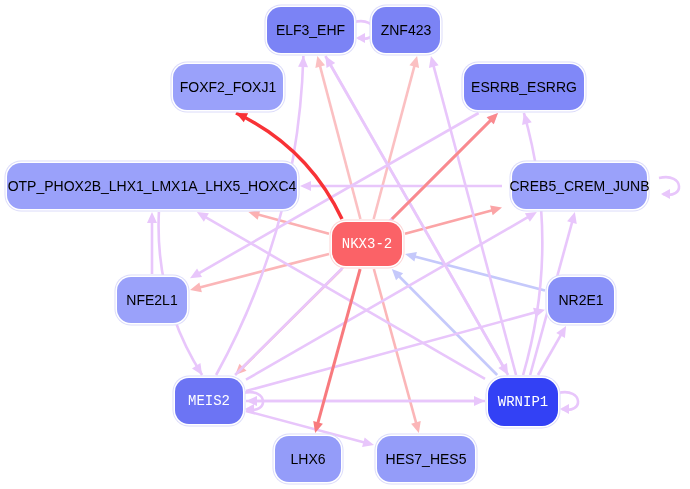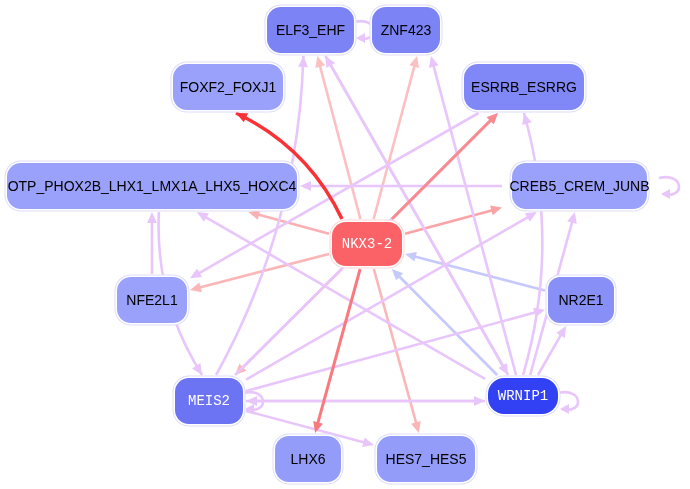--- a/index.html
+++ b/index.html
@@ -168,27 +168,27 @@
     </div>
   <div class="node" style="left: 512px; top: 163px; width: 135px; height: 46px; background: rgb(154, 161, 250); color: rgb(0, 0, 0);">
       <span>CREB5_CREM_JUNB</span>
     </div>
   <div class="node light-text" style="left: 332px; top: 222px; width: 70px; height: 44px; box-shadow: rgb(255, 255, 255) 0px 0px 0px 1.5px, rgb(252, 213, 214) 0px 0px 0px 2.5px; background: rgb(251, 98, 103); color: rgb(255, 255, 255);">
       <span>NKX3-2</span>
     </div>
   <div class="node" style="left: 117px; top: 277px; width: 70px; height: 46px; background: rgb(154, 161, 250); color: rgb(0, 0, 0);">
       <span>NFE2L1</span>
     </div>
-  <div class="node" style="left: 548px; top: 277px; width: 66px; height: 46px; background: rgb(136, 144, 248); color: rgb(0, 0, 0); border-radius: 12px;">
+  <div class="node" style="left: 548px; top: 277px; width: 66px; height: 46px; background: rgb(136, 144, 248); color: rgb(0, 0, 0);">
       <span>NR2E1</span>
     </div>
   <div class="node light-text" style="left: 175px; top: 378px; width: 68px; height: 46px; background: rgb(108, 116, 244); color: rgb(255, 255, 255);">
       <span>MEIS2</span>
     </div>
-  <div class="node light-text" style="left: 488px; top: 378px; width: 70px; height: 36px; background: rgb(51, 65, 245); color: rgb(255, 255, 255); border-radius: 16px;">
+  <div class="node light-text" style="left: 488px; top: 378px; width: 70px; height: 48px; background: rgb(51, 65, 245); color: rgb(255, 255, 255); border-radius: 16px;">
       <span>WRNIP1</span>
     </div>
   <div class="node" style="left: 275px; top: 436px; width: 66px; height: 46px; background: rgb(148, 156, 249); color: rgb(0, 0, 0);">
       <span>LHX6</span>
     </div>
   <div class="node" style="left: 377px; top: 436px; width: 98px; height: 46px; background: rgb(148, 156, 249); color: rgb(0, 0, 0);">
       <span>HES7_HES5</span>
     </div>
 </div>
 

